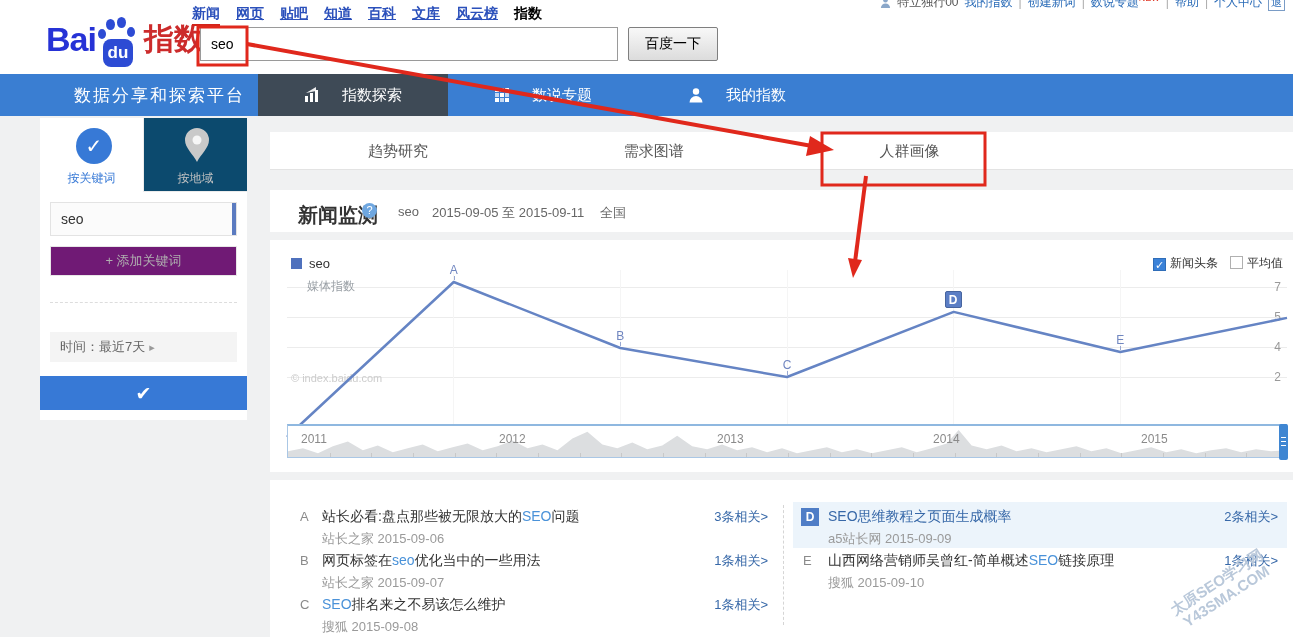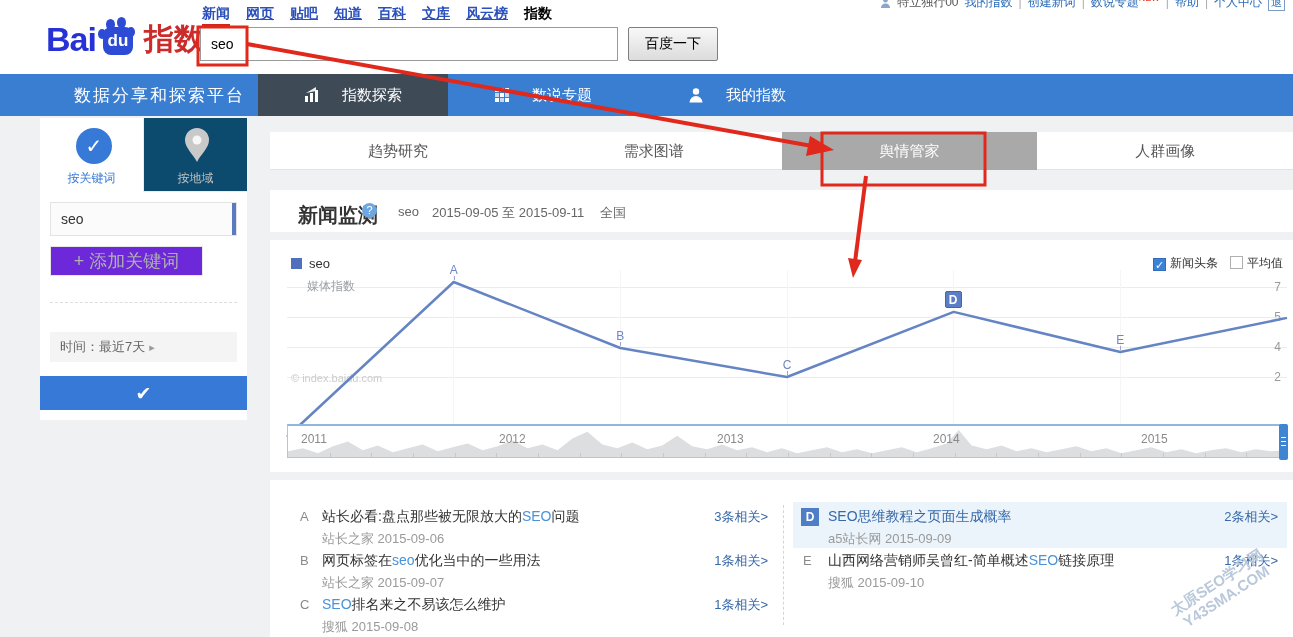--- a/index.html
+++ b/index.html
@@ -9,23 +9,23 @@
 
 .top-header { position:absolute; left:0; top:0; width:1293px; height:74px; background:#fff; }
 .logo { position:absolute; left:46px; top:16px; display:flex; align-items:center; height:46px; }
 .logo-bai { font-size:34px; font-weight:bold; color:#2632d6; letter-spacing:-1px; }
 .paw { position:relative; width:40px; height:44px; margin:0 2px; }
 .paw i { position:absolute; border-radius:50%; background:#2d4bd4; }
 .paw .t1{ left:0; top:12px; width:8px; height:10px;}
 .paw .t2{ left:8px; top:2px; width:9px; height:11px;}
 .paw .t3{ left:19px; top:0; width:9px; height:11px;}
 .paw .t4{ left:29px; top:10px; width:8px; height:10px;}
-.du-box { position:absolute; left:5px; top:10px; width:30px; height:28px; background:#2d4bd4; border-radius:8px; color:#fff; font-weight:bold; font-size:17px; text-align:center; line-height:28px; }
+.du-box { position:absolute; left:5px; top:22px; width:30px; height:28px; background:#2d4bd4; border-radius:8px; color:#fff; font-weight:bold; font-size:17px; text-align:center; line-height:28px; }
 .logo-product { font-size:30px; font-weight:bold; color:#cc2b2b; margin-left:4px; font-family:"Liberation Sans","DejaVu Sans",sans-serif; }
-.top-nav { position:absolute; left:202px; top:5px; display:flex; gap:16px; font-size:14px; font-weight:bold; }
+.top-nav { position:absolute; left:192px; top:5px; display:flex; gap:16px; font-size:14px; font-weight:bold; }
 .top-nav a { color:#2b50bb; text-decoration:underline; cursor:pointer; }
 .top-nav a.red-underline { text-decoration:none; border-bottom:2px solid #d2241b; padding-bottom:1px; }
 .top-nav a.current { color:#000; text-decoration:none; }
 .search-input { position:absolute; left:200px; top:27px; width:418px; height:34px; border:1px solid #9a9a9a; font-size:14px; padding-left:10px; color:#000; font-family:inherit; }
 .search-btn { position:absolute; left:628px; top:27px; width:90px; height:34px; background:linear-gradient(#f8f8f8,#dcdcdc); border:1px solid #7f7f7f; border-radius:2px; font-size:14px; color:#000; cursor:pointer; font-family:inherit; }
 .user-bar { position:absolute; right:8px; top:-7px; height:18px; display:flex; align-items:center; gap:6px; font-size:12px; white-space:nowrap; }
 .user-bar .uname { color:#555; }
 .user-bar a { color:#2b6cb8; text-decoration:none; cursor:pointer; }
 .user-bar .sep { color:#aaa; }
 .user-bar .new { color:#e03b2a; font-size:9px; vertical-align:super; }
@@ -46,21 +46,21 @@
 .side-tab { position:absolute; top:0; height:74px; cursor:pointer; }
 .side-tab.t1 { left:0; width:103px; background:#fff; }
 .side-tab.t2 { left:103px; width:104px; background:#0c4a6e; border-left:1px solid #ececec; border-bottom:1px solid #ececec; }
 .kw-circle { position:absolute; left:36px; top:10px; width:36px; height:36px; border-radius:50%; background:#3779d6; color:#fff; font-size:20px; font-weight:bold; text-align:center; line-height:36px; }
 .side-tab-label { position:absolute; left:0; top:52px; width:100%; text-align:center; font-size:12px; }
 .t1 .side-tab-label { color:#3779d6; }
 .t2 .side-tab-label { color:#c2c2c2; }
 .pin { position:absolute; left:40px; top:10px; width:26px; height:36px; }
 .kw-box { position:absolute; left:10px; top:84px; width:187px; height:34px; background:#fbfbfb; border:1px solid #e3e3e3; font-size:14px; color:#333; line-height:32px; padding-left:10px; cursor:pointer; }
 .kw-accent { position:absolute; right:0; top:0; width:4px; height:100%; background:#5b7bc0; }
-.add-kw { position:absolute; left:10px; top:128px; width:153px; height:30px; background:#6d28d9; border:1px solid #e7e7e7; color:#b0b0b0; font-size:18px; text-align:center; line-height:28px; cursor:pointer; }
+.add-kw { position:absolute; left:10px; top:128px; width:187px; height:30px; background:#701a75; border:1px solid #e7e7e7; color:#b0b0b0; font-size:13px; text-align:center; line-height:28px; cursor:pointer; }
 .dash-hr { position:absolute; left:10px; top:184px; width:187px; border-top:1px dashed #ddd; }
 .time-box { position:absolute; left:10px; top:214px; width:187px; height:30px; background:#f4f4f4; color:#666; font-size:13px; line-height:30px; padding-left:10px; cursor:pointer; }
 .time-box .arrow { color:#999; margin-left:4px; font-size:11px; }
 .confirm-btn { position:absolute; left:0; top:258px; width:207px; height:34px; background:#3779d6; border:none; color:#fff; font-size:19px; cursor:pointer; }
 
 
 .content-tabs { position:absolute; left:270px; top:132px; width:1023px; height:38px; background:#fff; border-bottom:1px solid #e3e3e3; display:flex; }
 .ctab { width:255.75px; height:38px; line-height:38px; text-align:center; font-size:15px; color:#555; cursor:pointer; }
 .ctab.active { background:#a9a9a9; color:#fff; }
 
@@ -221,21 +221,20 @@
     <div class="dash-hr"></div>
     <div class="time-box">
       <span>时间：最近7天</span><span class="arrow">▸</span>
     </div>
     <button class="confirm-btn"><span>✔</span></button>
   </div>
 
   <div class="content-tabs">
     <div class="ctab">趋势研究</div>
     <div class="ctab">需求图谱</div>
-    <div class="ctab active">舆情管家</div>
     <div class="ctab">人群画像</div>
   </div>
 
   <div class="header-card">
     <div class="report-title">新闻监测</div>
     <div class="help-icon">?</div>
     <div class="report-kw">seo</div>
     <div class="report-range">2015-09-05 至 2015-09-11</div>
     <div class="report-region">全国</div>
   </div>

